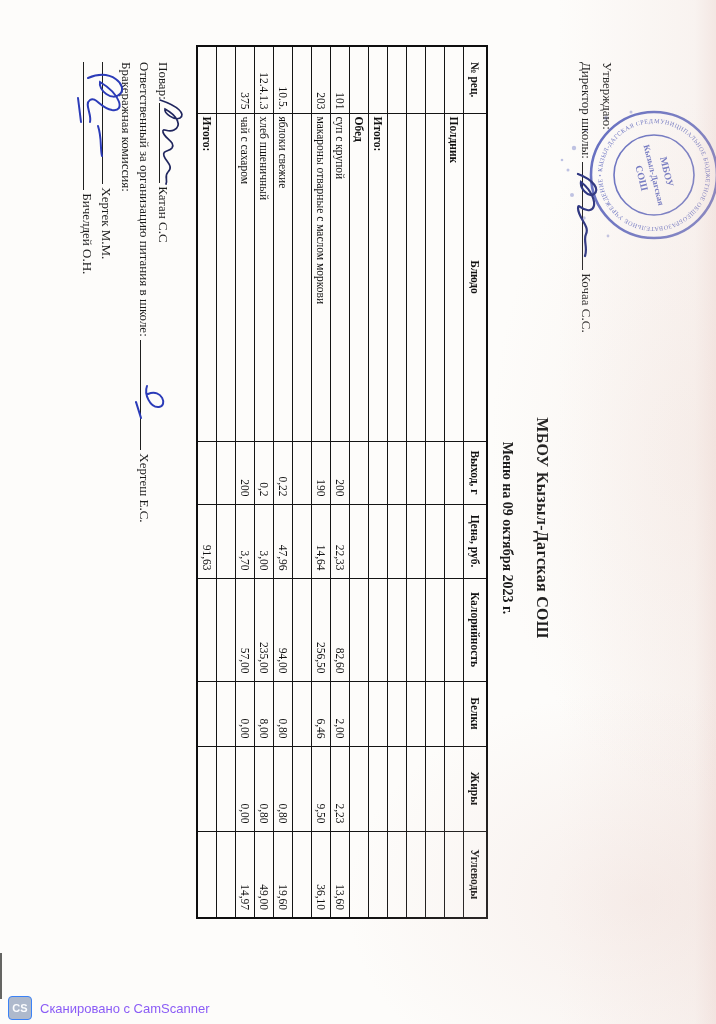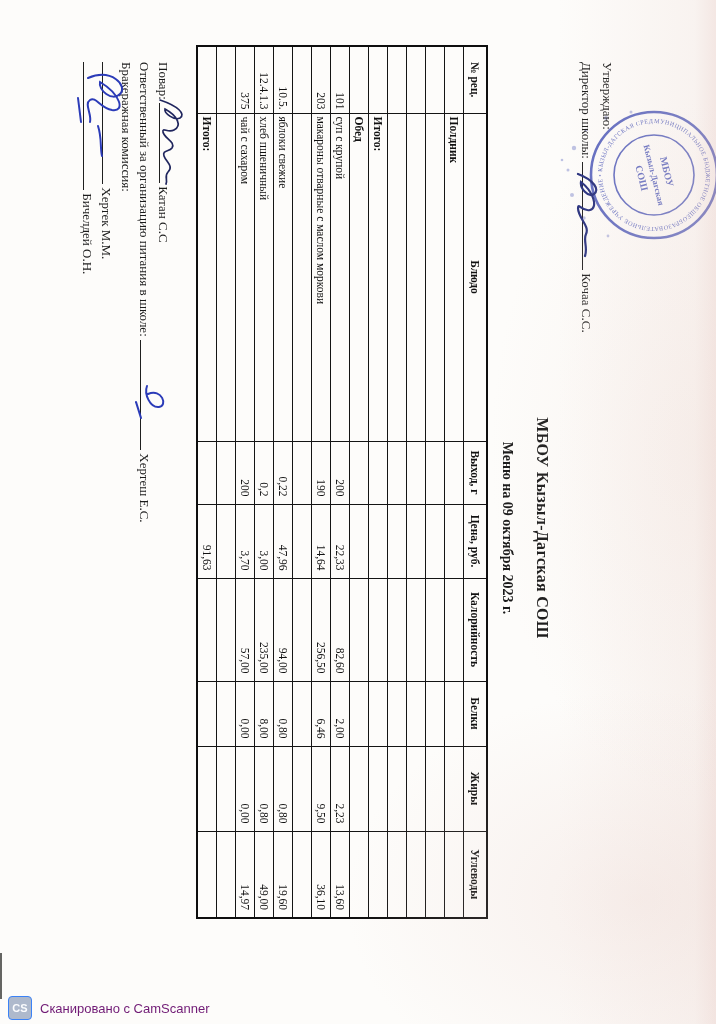--- a/index.html
+++ b/index.html
@@ -35,21 +35,21 @@
   table.menu td.bold{font-weight:bold;}
 
   .fline{position:absolute;left:62px;font-size:13px;white-space:nowrap;}
   .sig-svg{position:absolute;pointer-events:none;}
 
   .cam-bar{position:absolute;left:8px;top:996px;display:flex;align-items:center;gap:8px;
            font-family:"Liberation Sans","DejaVu Sans",sans-serif;}
   .cam-logo{width:22px;height:22px;border-radius:4px;background:#aeb9cc;color:#fbfcfe;
             display:flex;align-items:center;justify-content:center;font-weight:bold;font-size:11px;
             border:1px solid #3b82f6;}
-  .cam-caption{color:#701a75;font-size:13px;}
+  .cam-caption{color:#8b5cf6;font-size:13px;}
 </style>
 </head>
 <body>
 
 <div class="scan">
   <div class="doc">
 
     <svg class="abs" style="left:100px;top:-10px;" width="150" height="172" viewBox="0 0 150 172">
       <g stroke="#3b49b3" fill="#3b49b3" opacity="0.8">
         <circle cx="75" cy="72" r="63" fill="none" stroke-width="2.6"></circle>

